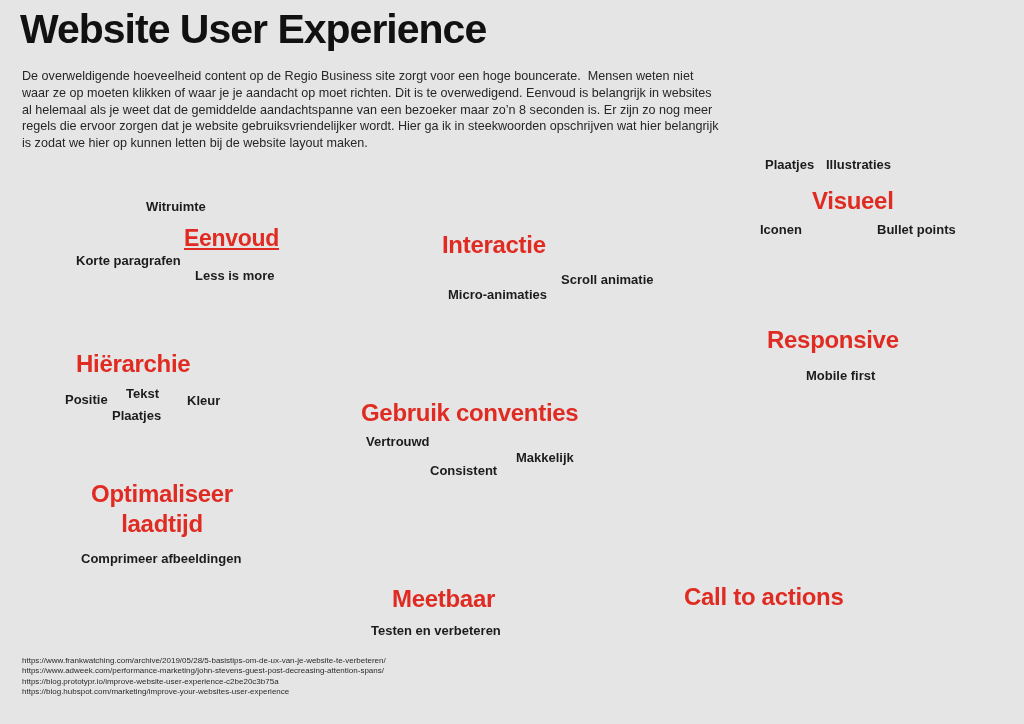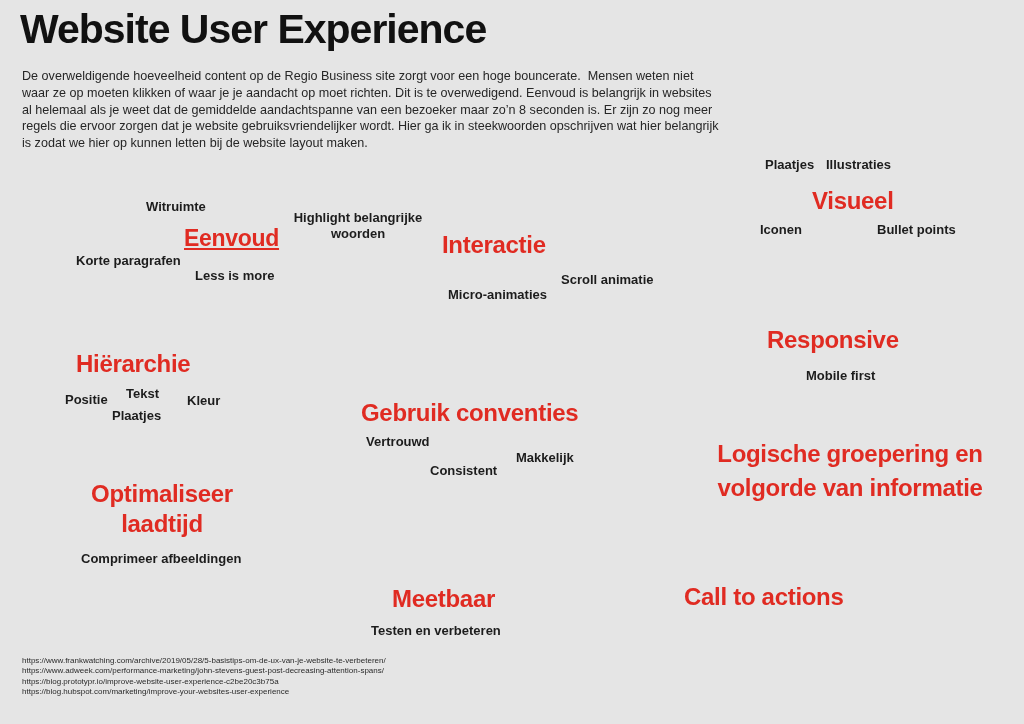--- a/index.html
+++ b/index.html
@@ -68,21 +68,20 @@
 </head>
 <body>
 
 <div id="page">
 
   <div id="title" class="abs">Website User Experience</div>
 
   <div id="intro" class="abs">De overweldigende hoeveelheid content op de Regio Business site zorgt voor een hoge bouncerate.  Mensen weten niet waar ze op moeten klikken of waar je je aandacht op moet richten. Dit is te overwedigend. Eenvoud is belangrijk in websites al helemaal als je weet dat de gemiddelde aandachtspanne van een bezoeker maar zo’n 8 seconden is. Er zijn zo nog meer regels die ervoor zorgen dat je website gebruiksvriendelijker wordt. Hier ga ik in steekwoorden opschrijven wat hier belangrijk is zodat we hier op kunnen letten bij de website layout maken.</div>
 
   <div class="abs kw" style="left:146px; top:200px;">Witruimte</div>
-  <div class="abs kw kw-block" style="left:283px; top:210px; width:150px;">Highlight belangrijke woorden</div>
   <div id="heading-eenvoud" class="abs heading" style="left:184px; top:226px;">Eenvoud</div>
   <div class="abs kw" style="left:76px; top:254px;">Korte paragrafen</div>
   <div class="abs kw" style="left:195px; top:269px;">Less is more</div>
 
   <div class="abs heading" style="left:442px; top:232px;">Interactie</div>
   <div class="abs kw" style="left:561px; top:273px;">Scroll animatie</div>
   <div class="abs kw" style="left:448px; top:288px;">Micro-animaties</div>
 
   <div class="abs kw" style="left:765px; top:158px;">Plaatjes</div>
   <div class="abs kw" style="left:826px; top:158px;">Illustraties</div>
@@ -97,21 +96,20 @@
   <div class="abs kw" style="left:65px; top:393px;">Positie</div>
   <div class="abs kw" style="left:126px; top:387px;">Tekst</div>
   <div class="abs kw" style="left:187px; top:394px;">Kleur</div>
   <div class="abs kw" style="left:112px; top:409px;">Plaatjes</div>
 
   <div class="abs heading" style="left:361px; top:400px;">Gebruik conventies</div>
   <div class="abs kw" style="left:366px; top:435px;">Vertrouwd</div>
   <div class="abs kw" style="left:516px; top:451px;">Makkelijk</div>
   <div class="abs kw" style="left:430px; top:464px;">Consistent</div>
 
-  <div id="heading-logische" class="abs heading heading-block" style="left:700px; top:437px; width:300px;">Logische groepering en volgorde van informatie</div>
 
   <div id="heading-optimaliseer" class="abs heading heading-block" style="left:62px; top:479px; width:200px;">Optimaliseer laadtijd</div>
   <div class="abs kw" style="left:81px; top:552px;">Comprimeer afbeeldingen</div>
 
   <div class="abs heading" style="left:392px; top:586px;">Meetbaar</div>
   <div class="abs kw" style="left:371px; top:624px;">Testen en verbeteren</div>
 
   <div class="abs heading" style="left:684px; top:584px;">Call to actions</div>
 
   <div id="sources" class="abs">

